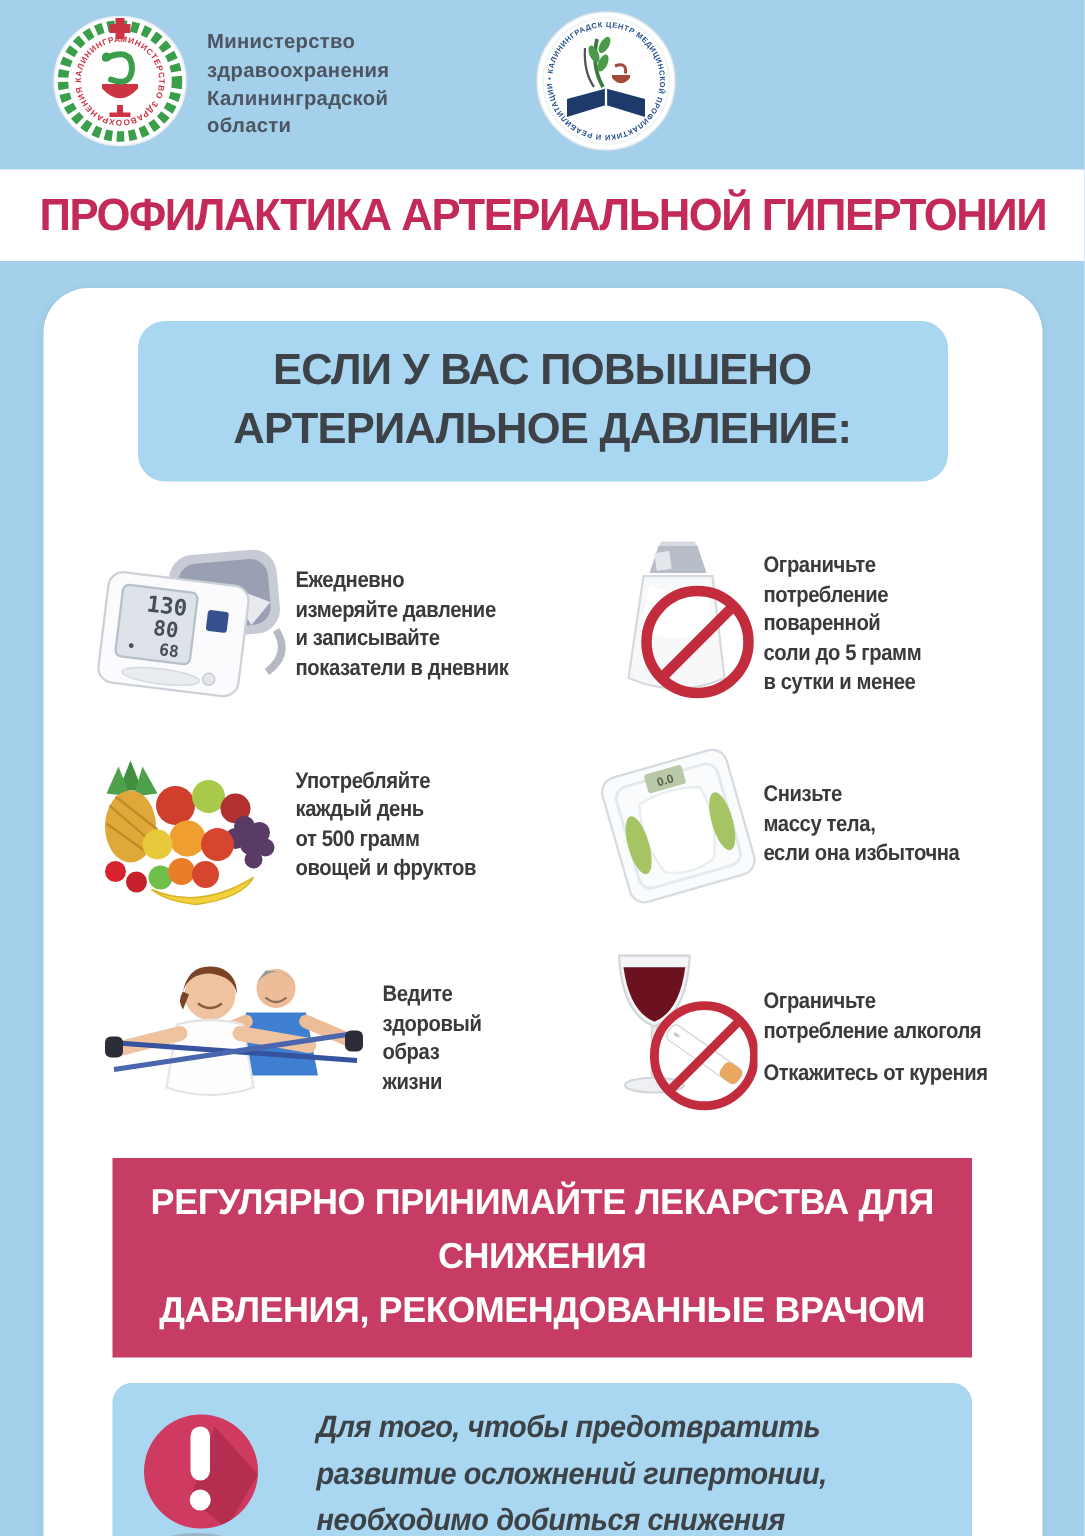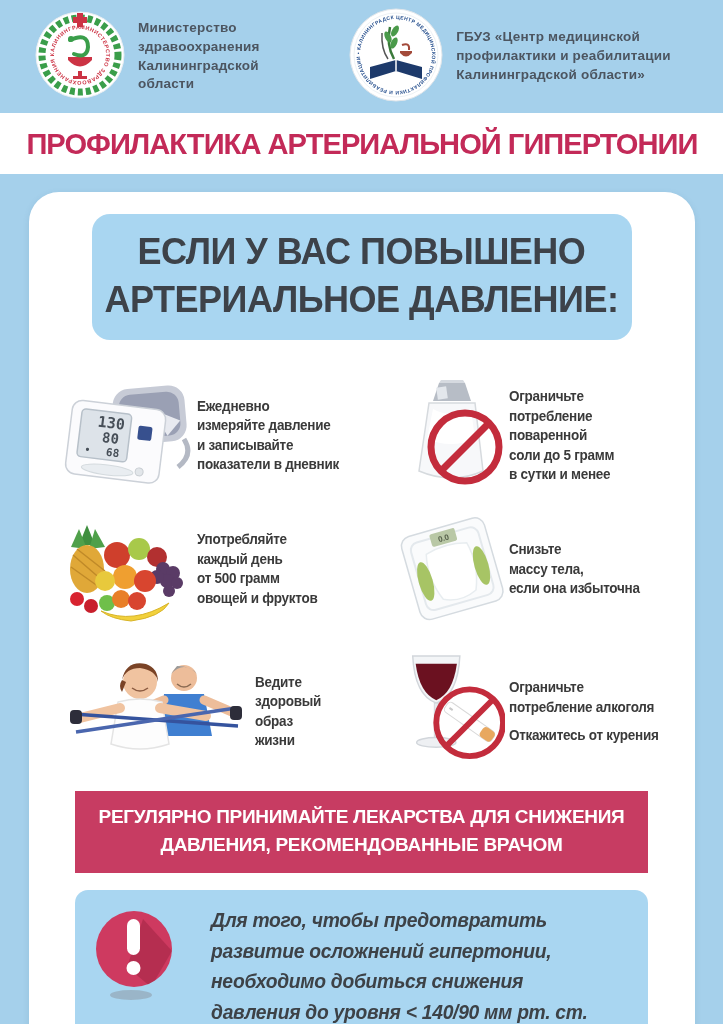--- a/index.html
+++ b/index.html
@@ -16,33 +16,33 @@
 
   
   .title-band { height:61px; background:#ffffff; display:flex; align-items:center; justify-content:center; }
   .title-band h1 { font-size:30px; font-weight:700; color:#c32a58; letter-spacing:-1px; transform:scaleX(0.97); white-space:nowrap; }
 
   
   .content { padding:18px 0 22px 0; }
   .main-card { width:666px; margin:0 auto; background:#ffffff; border-radius:30px; padding:22px 0 18px 0; box-shadow:0 2px 6px rgba(70,110,140,0.15); }
 
   .card-heading-box { width:540px; margin:0 auto; background:#a9d6f1; border-radius:18px; padding:14px 8px 16px 8px; }
-  .card-heading { white-space:pre-line; text-align:center; font-size:36px; font-weight:700; color:#3d4249; letter-spacing:-0.5px; line-height:1.33; }
+  .card-heading { white-space:pre-line; text-align:center; font-size:29px; font-weight:700; color:#3d4249; letter-spacing:-0.5px; line-height:1.33; }
 
   .items-grid { display:grid; grid-template-columns:338px 1fr; grid-template-rows:122px 133px 140px; row-gap:6px; margin-top:34px; padding:0 14px 0 30px; }
   .item { display:flex; align-items:center; }
   .illus { flex:0 0 auto; display:flex; align-items:center; justify-content:center; }
   .illus-left { width:138px; }
   .illus-left-wide { width:196px; }
   .illus-right { width:108px; margin-right:4px; }
   .item-text { white-space:pre-line; font-size:15px; font-weight:700; color:#3a3a3a; line-height:1.3; letter-spacing:-0.3px; transform:scaleX(0.9); transform-origin:left center; }
   .item-text-gap { margin-top:9px; }
 
   .banner { width:573px; margin:10px auto 0 auto; background:#c73c62; padding:12px 6px 13px 6px; }
-  .banner-text { white-space:pre-line; text-align:center; color:#ffffff; font-size:19px; font-weight:700; letter-spacing:-0.3px; line-height:1.5; }
+  .banner-text { white-space:pre-line; text-align:center; color:#ffffff; font-size:24px; font-weight:700; letter-spacing:-0.3px; line-height:1.5; }
 
   .note-card { width:573px; margin:17px auto 0 auto; background:#a9d6f1; border-radius:13px; padding:13px 14px 13px 16px; display:flex; gap:34px; align-items:flex-start; min-height:133px; }
   .warn-wrap { flex:0 0 auto; margin-top:2px; }
   .note-text { white-space:pre-line; font-size:20.5px; font-weight:700; font-style:italic; color:#3d4247; line-height:1.5; letter-spacing:-0.3px; transform:scaleX(0.94); transform-origin:left top; margin-top:2px; }
 
   svg text { font-family:"Liberation Sans", sans-serif; }
   .lcd-num { font-family:"DejaVu Sans Mono", monospace; font-weight:700; fill:#474f58; }
 </style>
 </head>
 <body>
@@ -86,23 +86,20 @@
         <path d="M48 53 L48 64" stroke="#ffffff" stroke-width="1.5"></path>
         <path d="M42 20 Q38 38 46 52" stroke="#3a7a3a" stroke-width="2.5" fill="none"></path>
         <ellipse cx="47" cy="24" rx="3" ry="6" fill="#4a9a4a" transform="rotate(30 47 24)"></ellipse>
         <ellipse cx="40" cy="30" rx="3" ry="6" fill="#4a9a4a" transform="rotate(-25 40 30)"></ellipse>
         <ellipse cx="46" cy="36" rx="3" ry="6" fill="#4a9a4a" transform="rotate(25 46 36)"></ellipse>
         <path d="M34 26 Q33 42 40 52" stroke="#555555" stroke-width="1.5" fill="none"></path>
         <path d="M52 46 Q58 53 64 46 L64 44 L52 44 Z" fill="#a34a3a"></path>
         <path d="M54 38 Q62 35 61 43" stroke="#a34a3a" stroke-width="2" fill="none"></path>
       </svg>
     </div>
-    <div class="org-text org-right">ГБУЗ «Центр медицинской
-профилактики и реабилитации
-Калининградской области»</div>
   </div>
 
   <div class="title-band">
     <h1>ПРОФИЛАКТИКА АРТЕРИАЛЬНОЙ ГИПЕРТОНИИ</h1>
   </div>
 
   <div class="content">
     <div class="main-card">
 
       <div class="card-heading-box">

